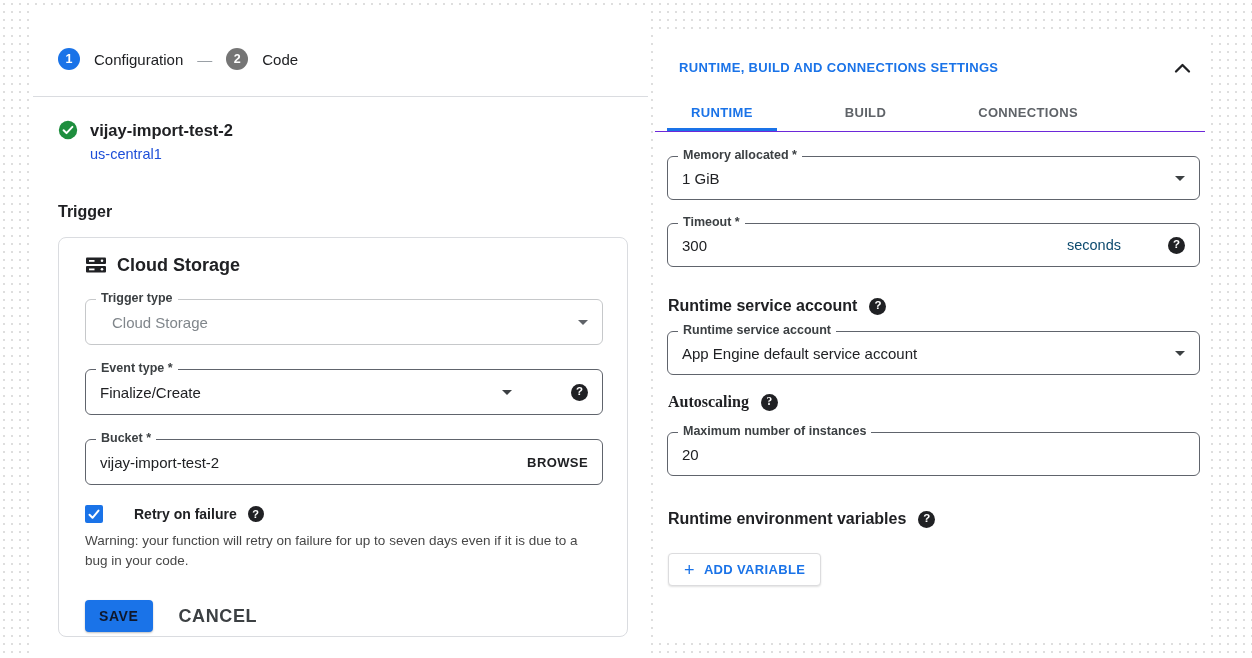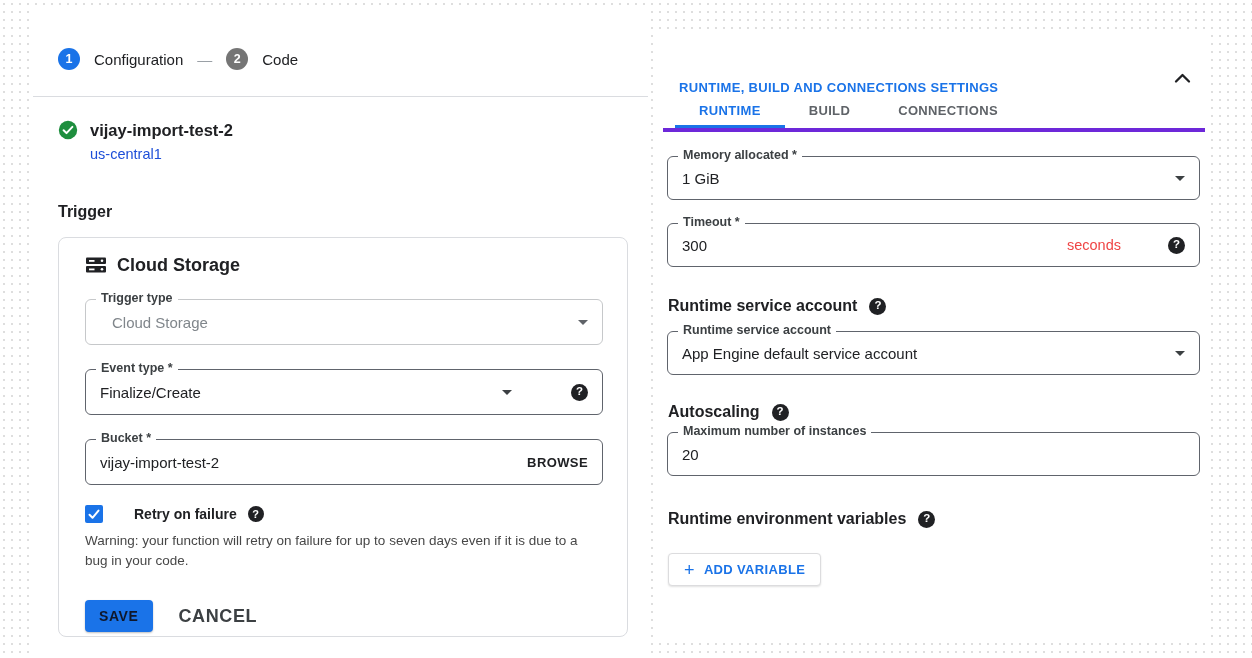--- a/index.html
+++ b/index.html
@@ -63,37 +63,37 @@
     line-height:1.5; color:#474747; }
   .actions { position:absolute; top:362px; left:26px; display:flex; align-items:center; gap:26px; }
   .save-btn { height:32px; padding:0 14px; background:#1a73e8; color:#0f172a; border:none;
     border-radius:4px; font-family:inherit; font-size:14px; font-weight:700;
     letter-spacing:0.6px; cursor:pointer; box-shadow:0 1px 2px rgba(0,0,0,.25); }
   .cancel-btn { font-size:18px; font-weight:700; letter-spacing:0.6px; color:#3c4043; cursor:pointer; }
 
   
   .rb-header { position:absolute; top:25px; left:24px; right:14px; display:flex;
     align-items:center; justify-content:space-between; }
-  .rb-header-text { font-size:13px; font-weight:700; letter-spacing:0.35px; color:#1a73e8; cursor:pointer;margin-top:20px; }
+  .rb-header-text { font-size:13px; font-weight:700; letter-spacing:0.35px; color:#1a73e8; cursor:pointer; }
   .collapse-btn { cursor:pointer; display:flex; align-items:center; }
-  .rb-tabs { position:absolute; top:58px; left:8px; right:0; height:39px; display:flex;
-    padding-left:12px; border-bottom:4px solid #6d28d9; }
+  .rb-tabs { position:absolute; top:58px; left:0; right:0; height:39px; display:flex;
+    padding-left:12px; border-bottom:1px solid #6d28d9;gap:44px; }
   .tab { padding:0 24px; display:flex; align-items:center; font-size:13px; font-weight:700;
     letter-spacing:0.35px; color:#5f6368; cursor:pointer; }
   .tab.active { color:#1a73e8; box-shadow:inset 0 -3px 0 #1a73e8; }
 
   .f-memory  { top:121px; left:12px; width:533px; height:44px; }
   .f-timeout { top:188px; left:12px; width:533px; height:44px; }
   .f-sa      { top:296px; left:12px; width:533px; height:44px; }
   .f-max     { top:397px; left:12px; width:533px; height:44px; }
-  .unit-text { font-size:14.5px; color:#ef4444; margin-right:12px; }
+  .unit-text { font-size:14.5px; color:#0c4a6e; margin-right:12px; }
   .section-h { position:absolute; left:13px; display:flex; align-items:center; gap:12px; }
   .section-h .h-text { font-size:16px; font-weight:700; color:#202124; }
   .h-sa   { top:262px; }
-  .h-auto { top:368px; }
+  .h-auto { top:358px;font-family:Liberation Serif, serif; }
   .h-env  { top:475px; }
   .addvar-btn { position:absolute; top:518px; left:13px; height:33px; display:inline-flex;
     align-items:center; gap:9px; padding:0 15px; background:#fff; border:1px solid #dcdcde;
     border-radius:4px; box-shadow:0 1px 2px rgba(0,0,0,.12); color:#1a73e8; font-size:13px;
     font-weight:700; letter-spacing:0.35px; cursor:pointer; }
   .plus-glyph { font-size:18px; font-weight:400; line-height:1; }
 </style>
 </head>
 <body>
 

